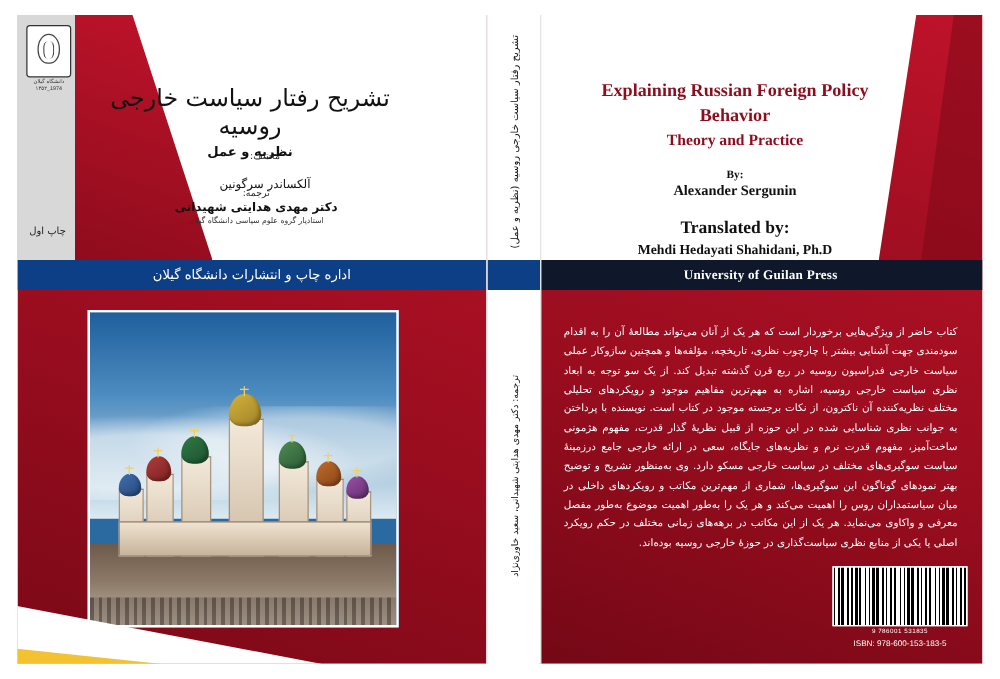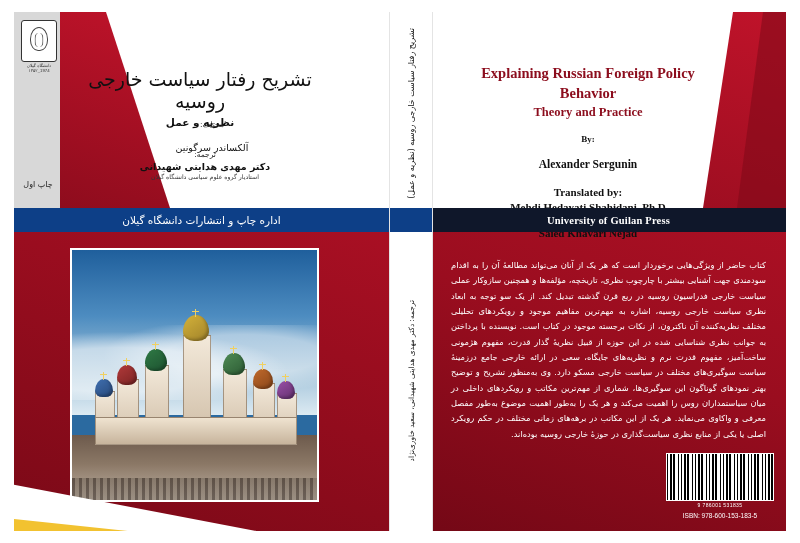--- a/index.html
+++ b/index.html
@@ -185,25 +185,25 @@
   .en-by {
     margin-top: 12px;
     font-size: 9px;
     font-weight: bold;
     color: #101010;
   }
   .en-author {
     font-size: 11.5px;
     font-weight: bold;
     color: #101010;
-    margin-top: 14px;
+    margin-top: 3px;
   }
   .en-translated-label {
     margin-top: 16px;
-    font-size: 11px;
+    font-size: 14px;
     font-weight: bold;
     color: #101010;
   }
   .en-tr1 {
     font-size: 11px;
     font-weight: bold;
     color: #101010;
     margin-top: 3px;
   }
   .en-tr1-sub {

